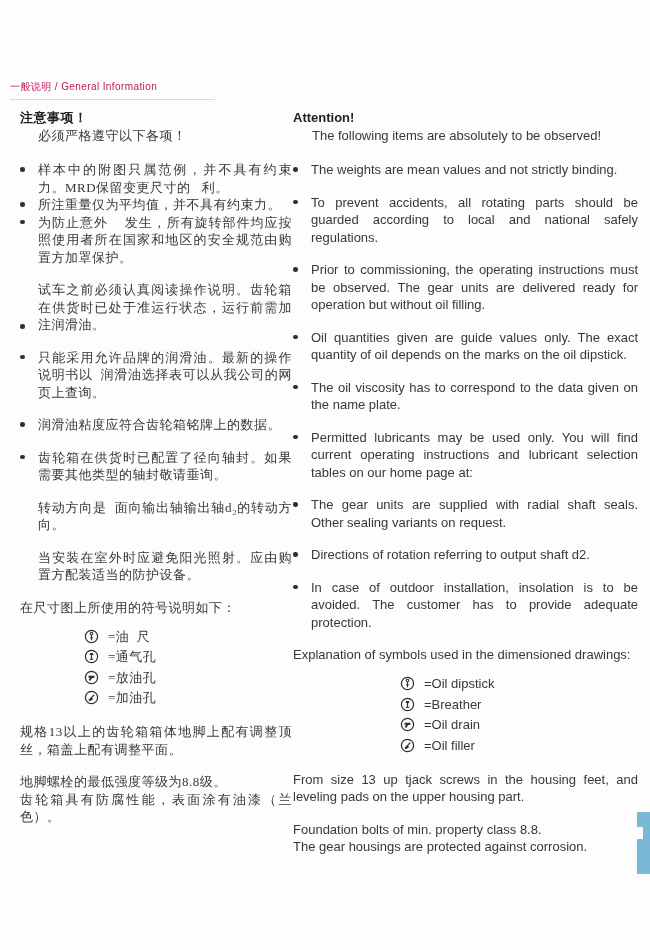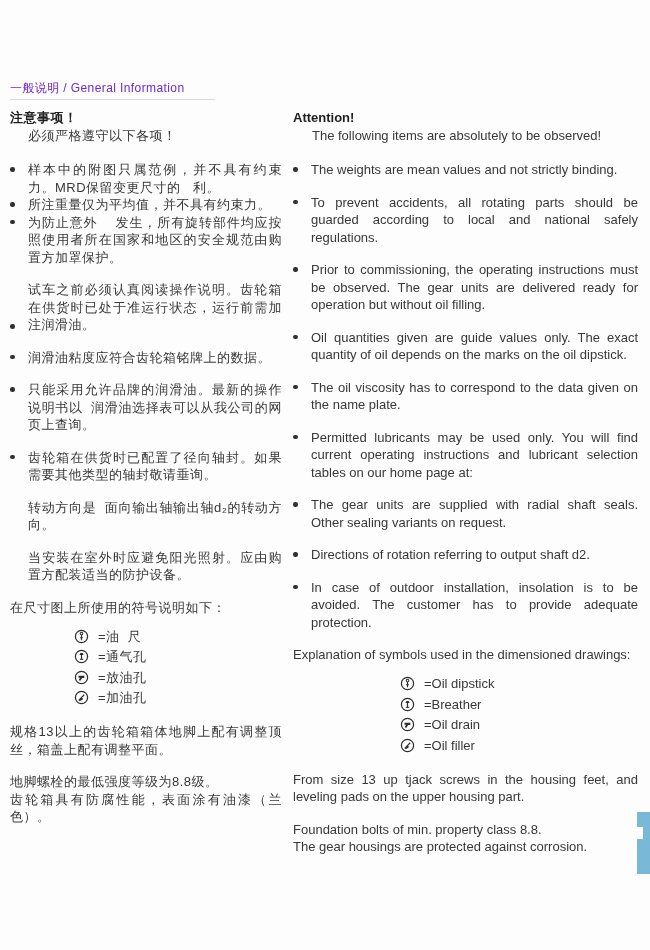--- a/index.html
+++ b/index.html
@@ -10,29 +10,29 @@
   .page{
     position:relative;
     width:650px;height:950px;
     background:#fdfdfd;
     overflow:hidden;
     color:#383838;
   }
   
   .title{
     position:absolute;left:10px;top:80px;
-    font-size:12px;color:#6d28d9;letter-spacing:.4px;
+    font-size:10px;color:#be185d;letter-spacing:.4px;
   }
   .title-rule{
     position:absolute;left:10px;top:99px;
     width:205px;height:1px;background:#d9d9d9;
   }
   
   .col{position:absolute;top:109px;font-size:13px;line-height:17.5px;}
-  .left-col{left:10px;width:272px;letter-spacing:.5px;}
+  .left-col{left:20px;width:272px;letter-spacing:.5px;font-family:Liberation Serif, serif;}
   .right-col{left:293px;width:345px;}
   .col-header{font-weight:bold;color:#1f1f1f;}
   .col-sub{padding-left:18px;}
   .right-col .col-sub{padding-left:19px;}
   .items{margin-top:17px;}
   .blk{margin-top:15px;}
   .blk.tight{margin-top:0;}
   .item{display:flex;}
   .bullet{
     flex:0 0 18px;width:18px;display:flex;justify-content:flex-start;
@@ -92,25 +92,25 @@
         <div class="blk item tight">
           <span class="bullet start"></span>
           <span class="txt">为防止意外    发生，所有旋转部件均应按照使用者所在国家和地区的安全规范由购置方加罩保护。</span>
         </div>
         <div class="blk item">
           <span class="bullet end"></span>
           <span class="txt">试车之前必须认真阅读操作说明。齿轮箱在供货时已处于准运行状态，运行前需加注润滑油。</span>
         </div>
         <div class="blk item">
           <span class="bullet start"></span>
+          <span class="txt">只能采用允许品牌的润滑油。最新的操作说明书以  润滑油选择表可以从我公司的网页上查询。</span>
+        </div>
+        <div class="blk item">
+          <span class="bullet start"></span>
           <span class="txt">润滑油粘度应符合齿轮箱铭牌上的数据。</span>
-        </div>
-        <div class="blk item">
-          <span class="bullet start"></span>
-          <span class="txt">只能采用允许品牌的润滑油。最新的操作说明书以  润滑油选择表可以从我公司的网页上查询。</span>
         </div>
         <div class="blk item">
           <span class="bullet start"></span>
           <span class="txt">齿轮箱在供货时已配置了径向轴封。如果需要其他类型的轴封敬请垂询。</span>
         </div>
         <div class="blk item">
           <span class="bullet start hidden"></span>
           <span class="txt">转动方向是  面向输出轴输出轴d₂的转动方向。</span>
         </div>
         <div class="blk item">

